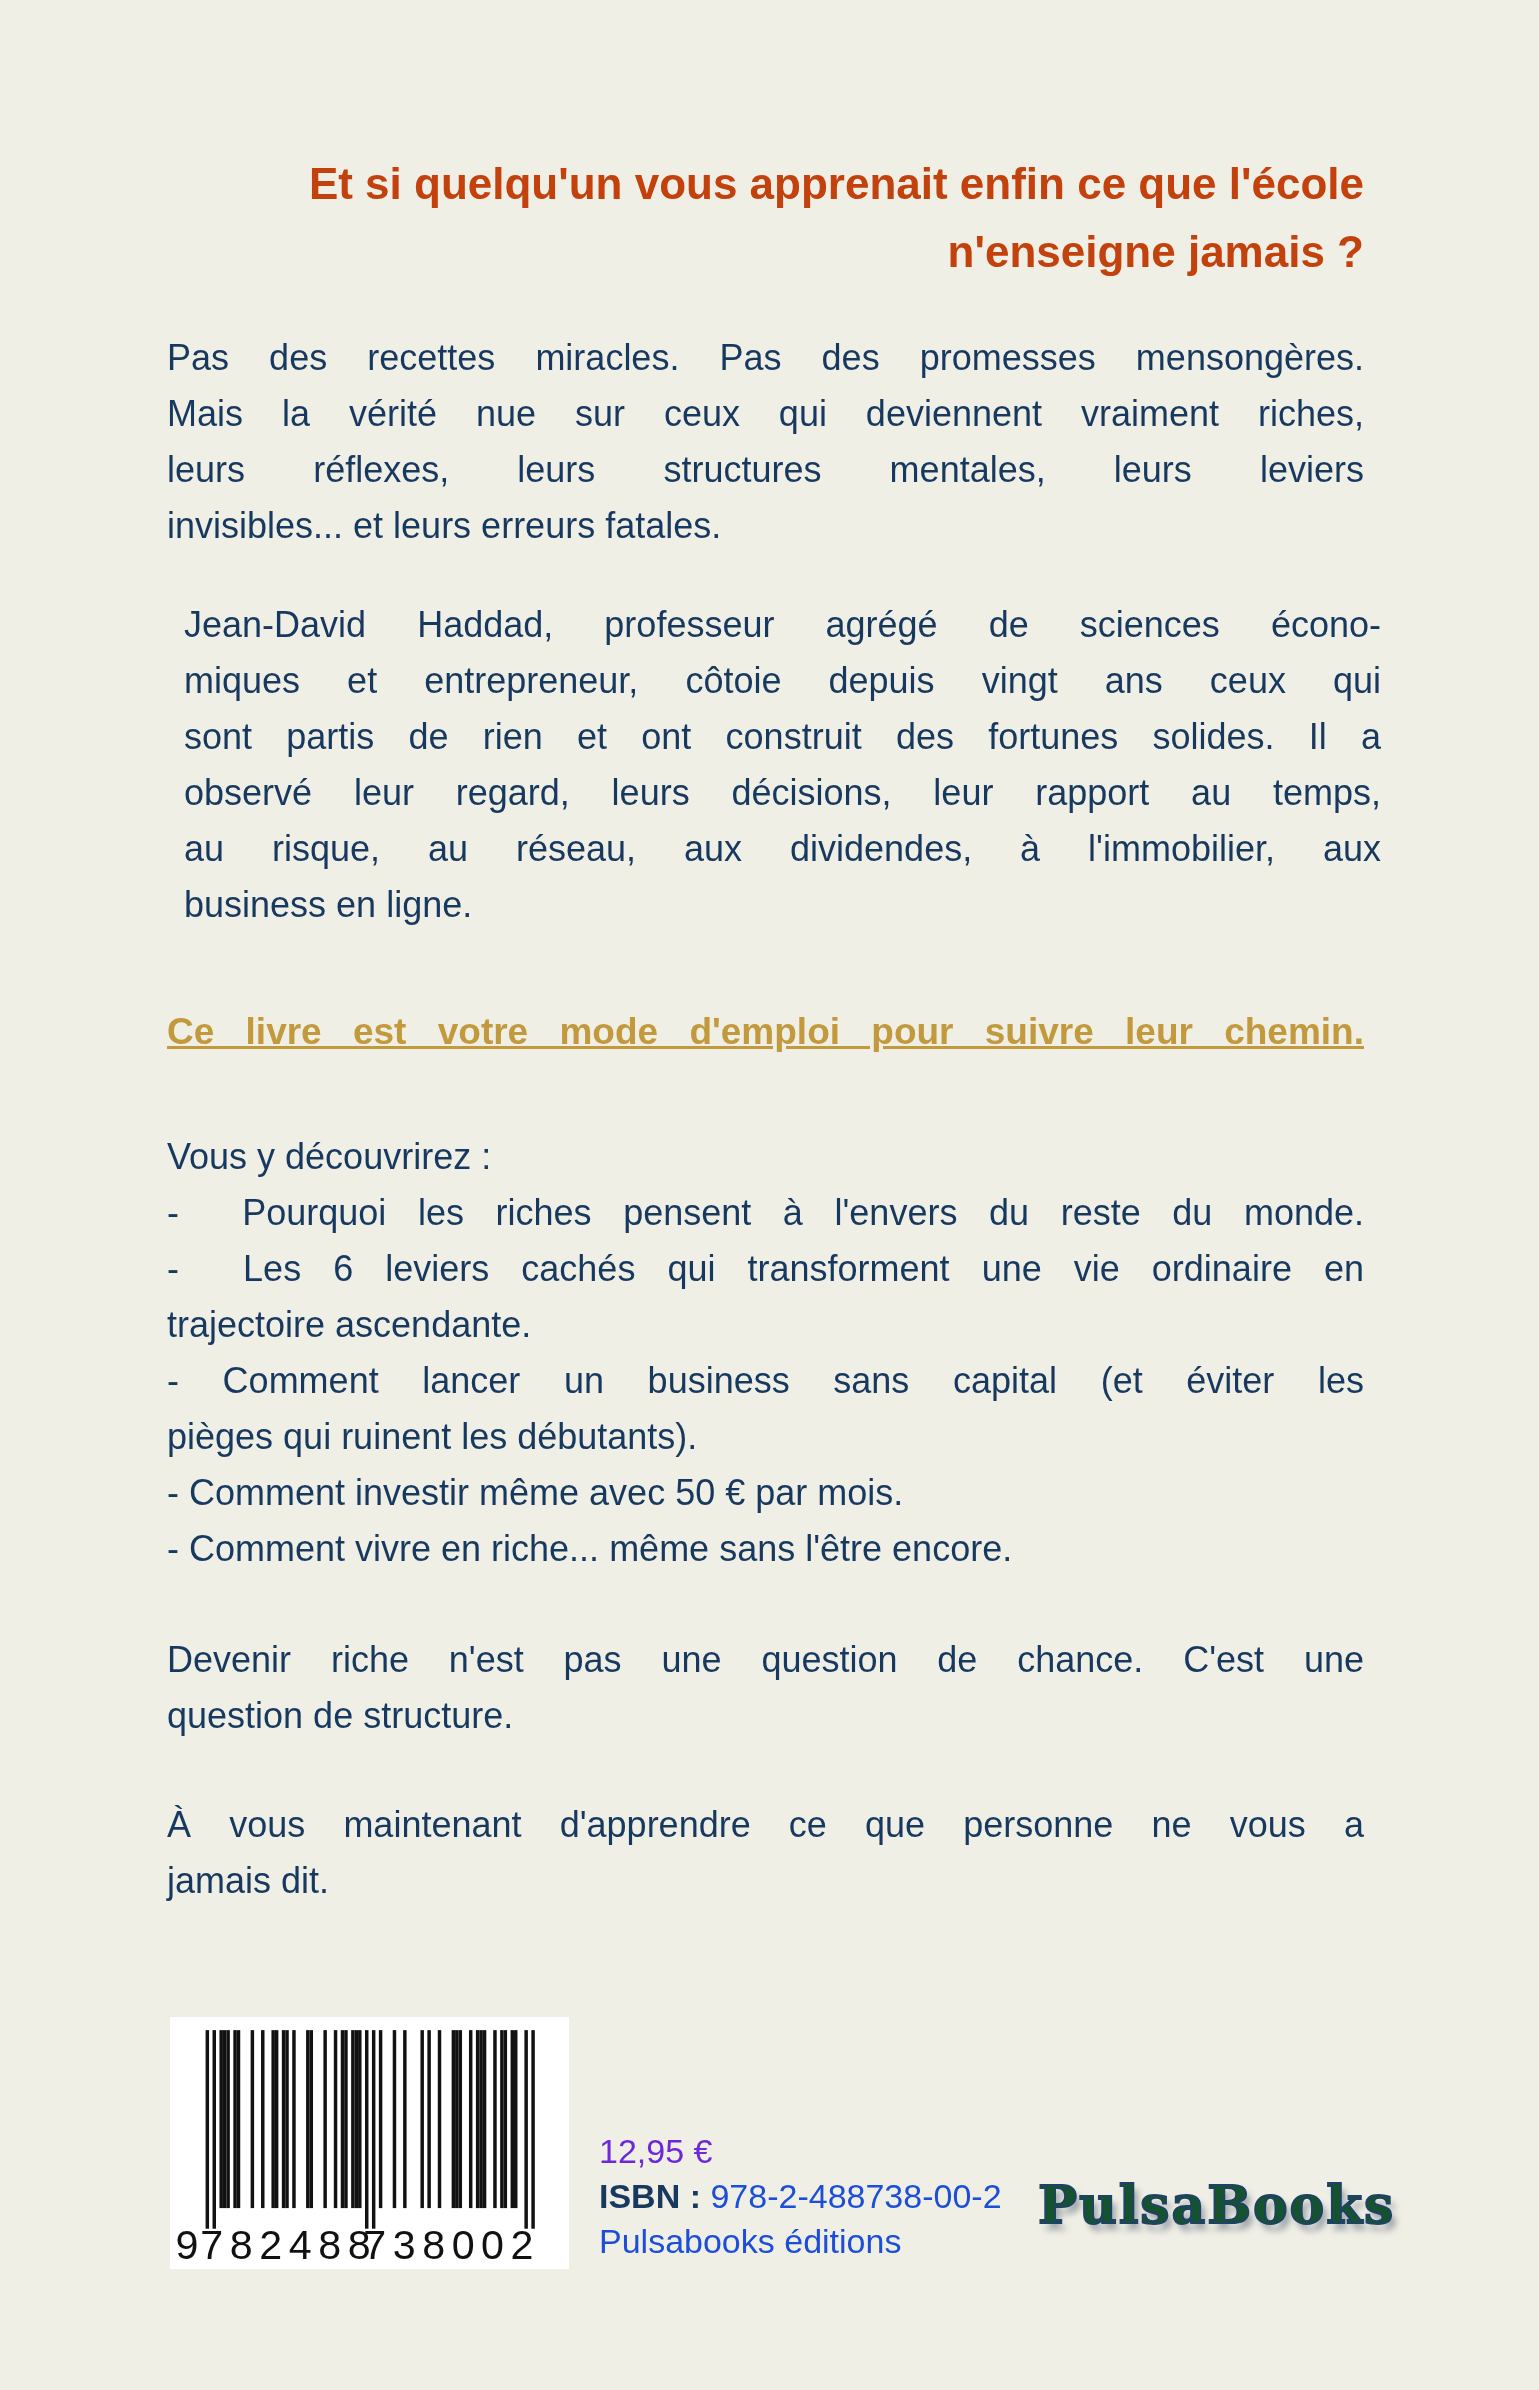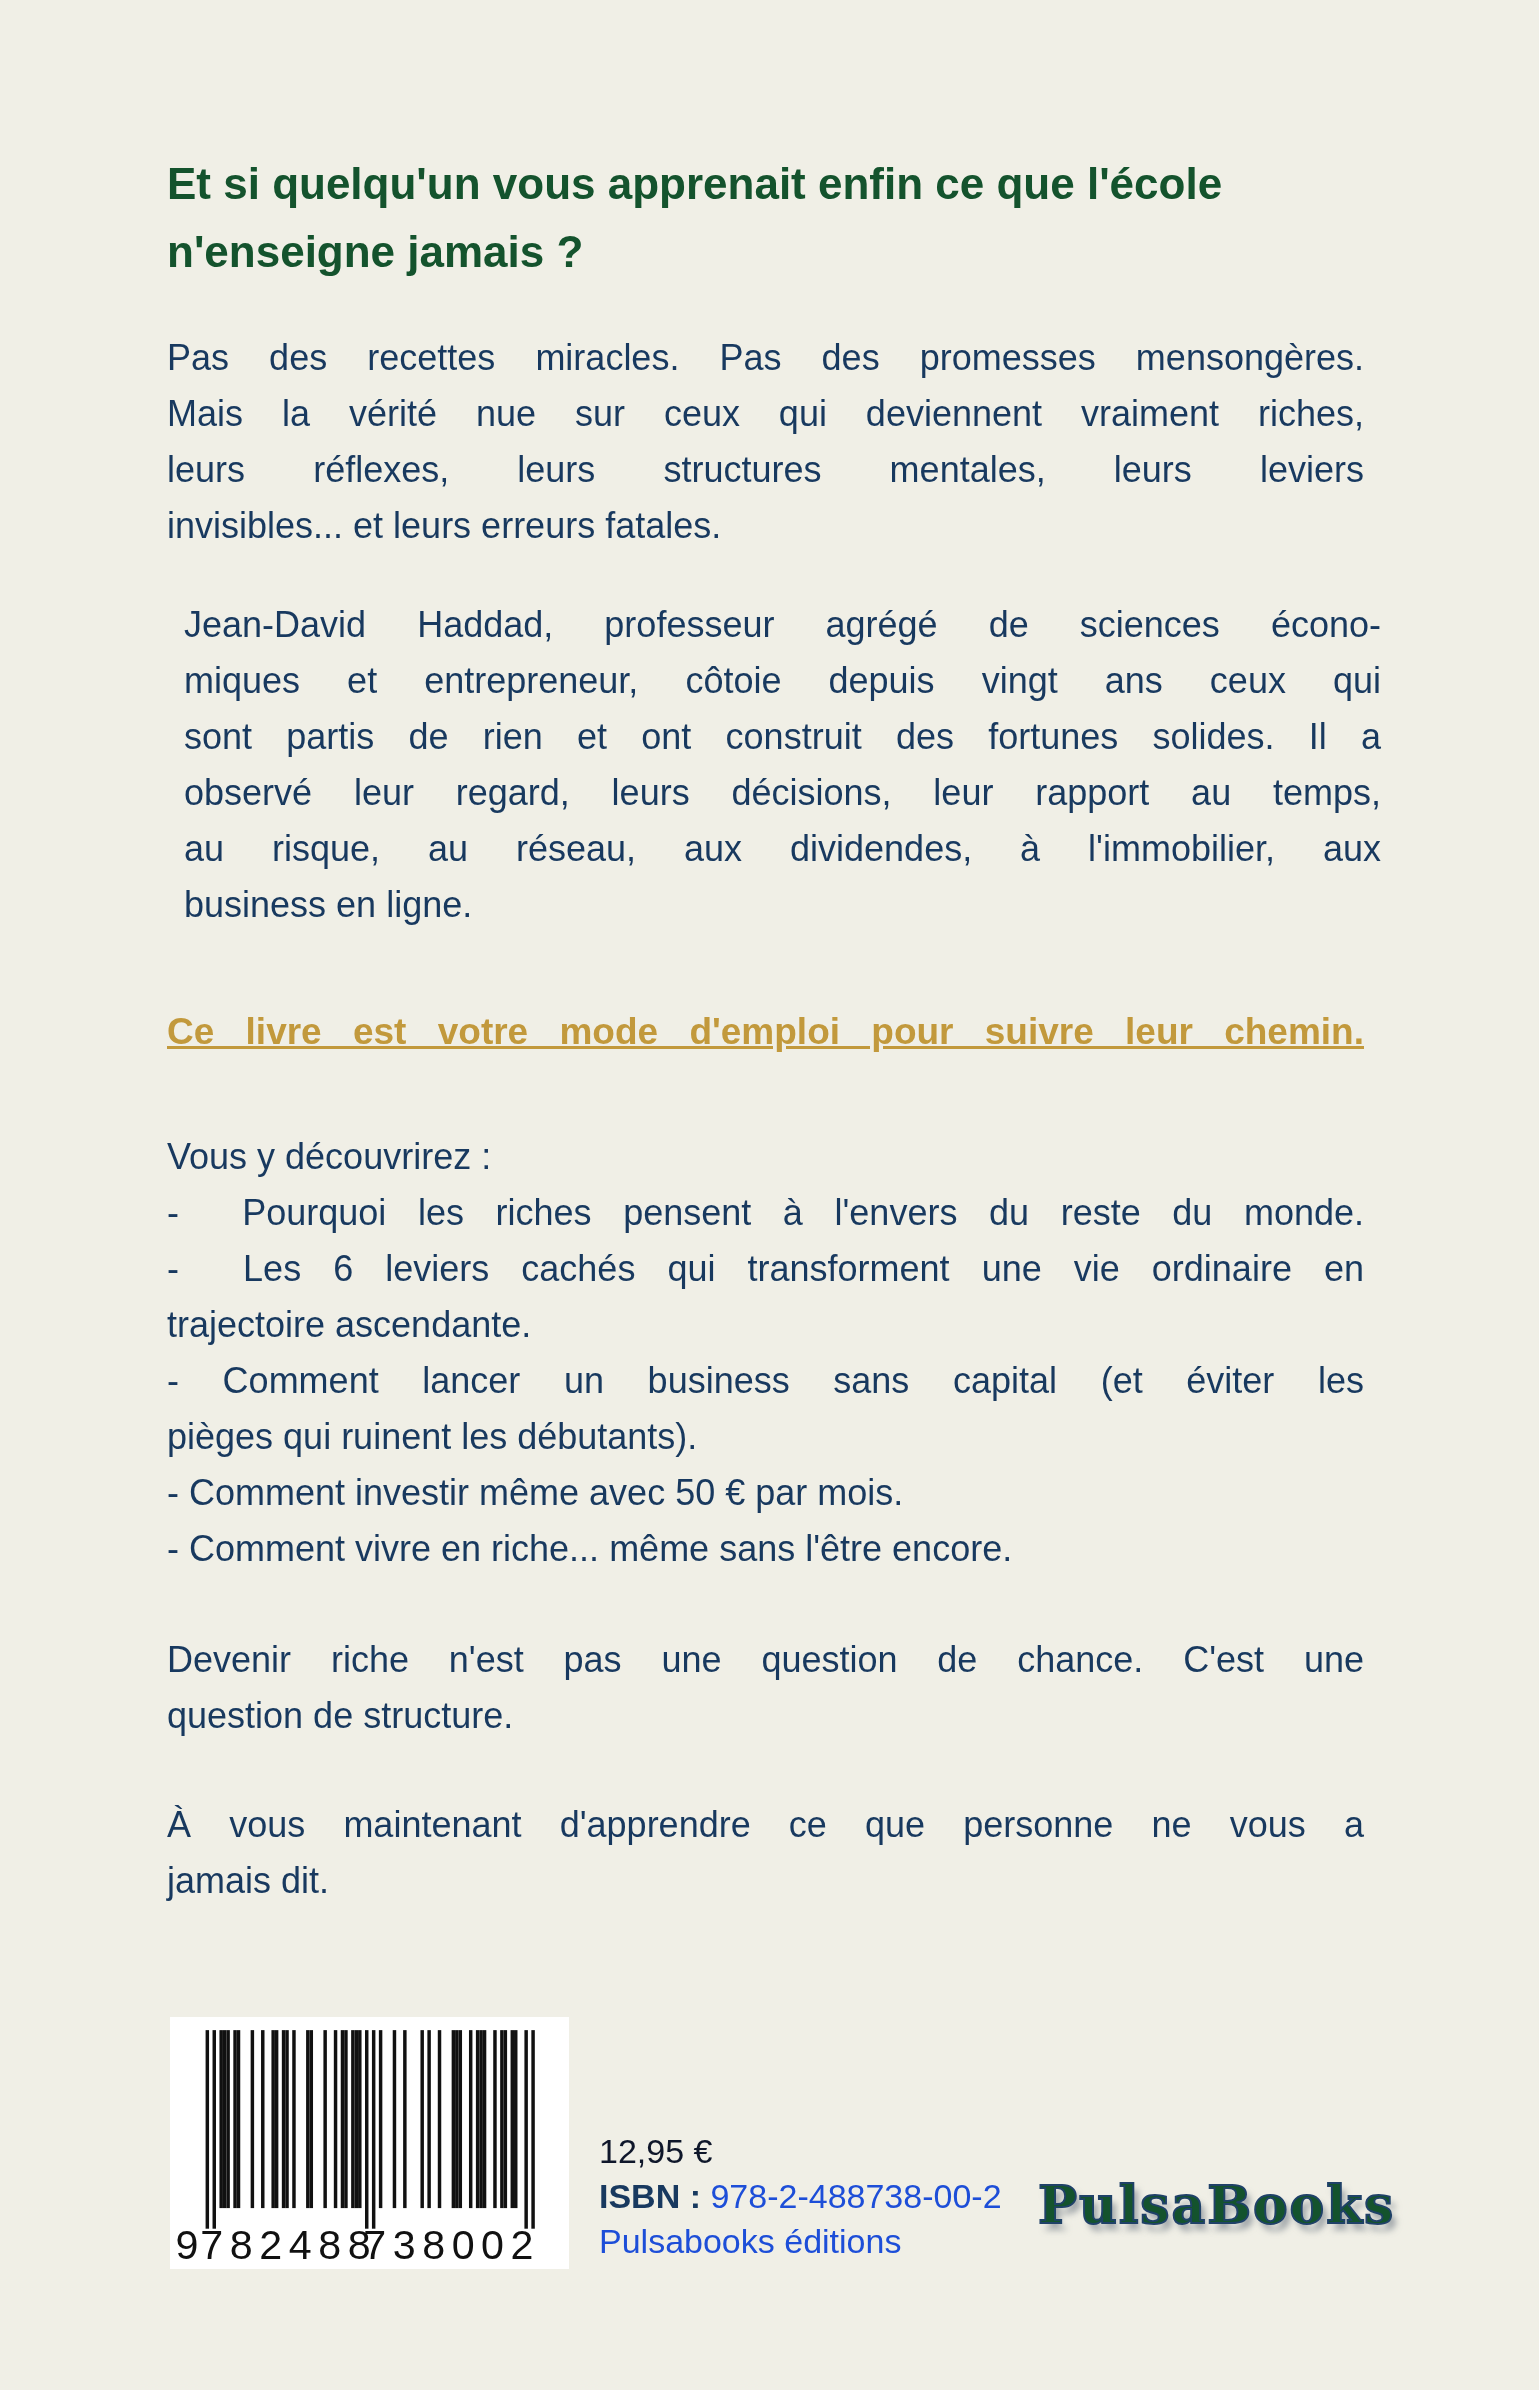--- a/index.html
+++ b/index.html
@@ -9,22 +9,22 @@
     margin:0 auto;
     background:#F0EFE6;
     font-family:"Liberation Sans","DejaVu Sans",sans-serif;
     color:#18395F;
     overflow:hidden;
   }
   .headline {
     position:absolute; left:167px; width:1197px; top:150px;
     margin:0;
     font-size:44px; font-weight:700; line-height:68px;
-    text-align:left;
-    color:#14532d;
+    text-align:right;
+    color:#c2410c;
   }
   .block { position:absolute; left:167px; width:1197px; }
   .ln { height:56px; line-height:56px; font-size:36px; text-align:left; }
   .ln.just { text-align:justify; text-align-last:justify; }
   .p1 { top:330px; }
   .p2 { top:597px;margin-left:17px; }
   .highlight-block { top:1004px; }
   .highlight-block .ln { font-weight:700; color:#C2993C; font-size:37px;text-decoration:underline; }
   .discover { top:1129px; }
   .closing1 { top:1632px; }
@@ -34,21 +34,21 @@
     position:absolute; left:170px; top:2017px;
     width:399px; height:252px;
     background:#FFFFFF;
   }
   .barcode-box svg { display:block; }
 
   .pub-block {
     position:absolute; left:599px; top:2129px;
     font-size:34px; line-height:45px;
   }
-  .pub-price { color:#0f172a; }
+  .pub-price { color:#6d28d9; }
   .pub-isbn-label { color:#18395F; font-weight:600; }
   .pub-isbn-value, .pub-name { color:#1d4ed8; font-weight:400; }
 
   .logo {
     position:absolute; left:1038px; top:2174px;
     font-family:"DejaVu Serif","Liberation Serif",serif;
     font-size:52px; font-weight:700; letter-spacing:1.9px;
     color:#14532d;
     -webkit-text-stroke:1.9px #1F4168;
     text-shadow:4.7px 6.6px 6.6px rgba(110,120,132,0.60);

